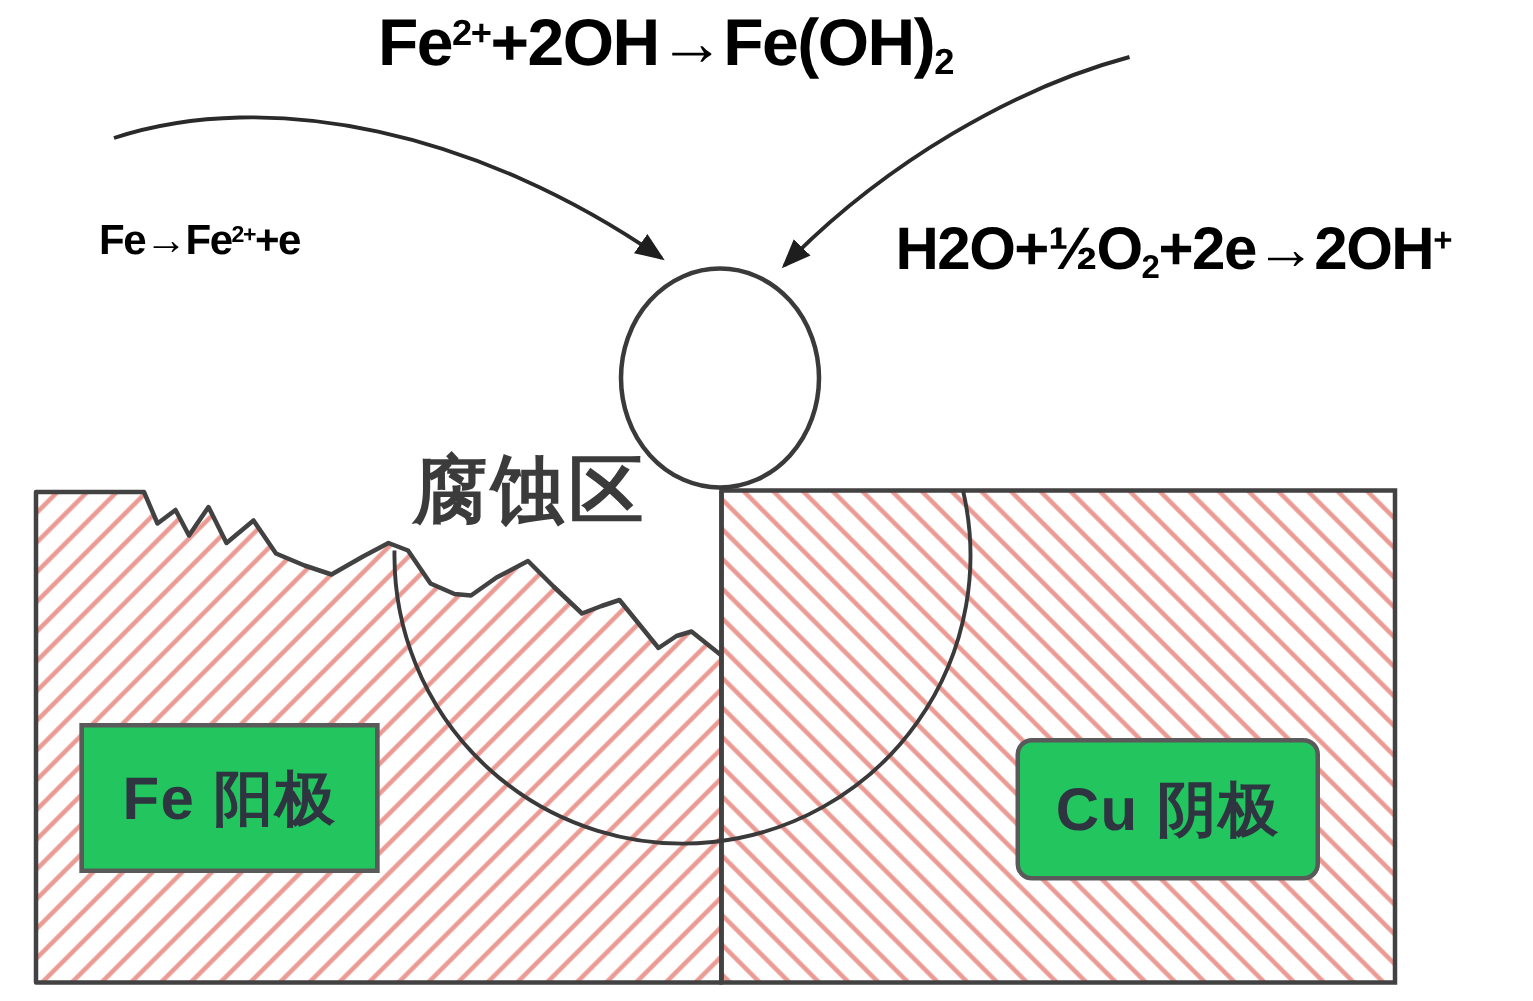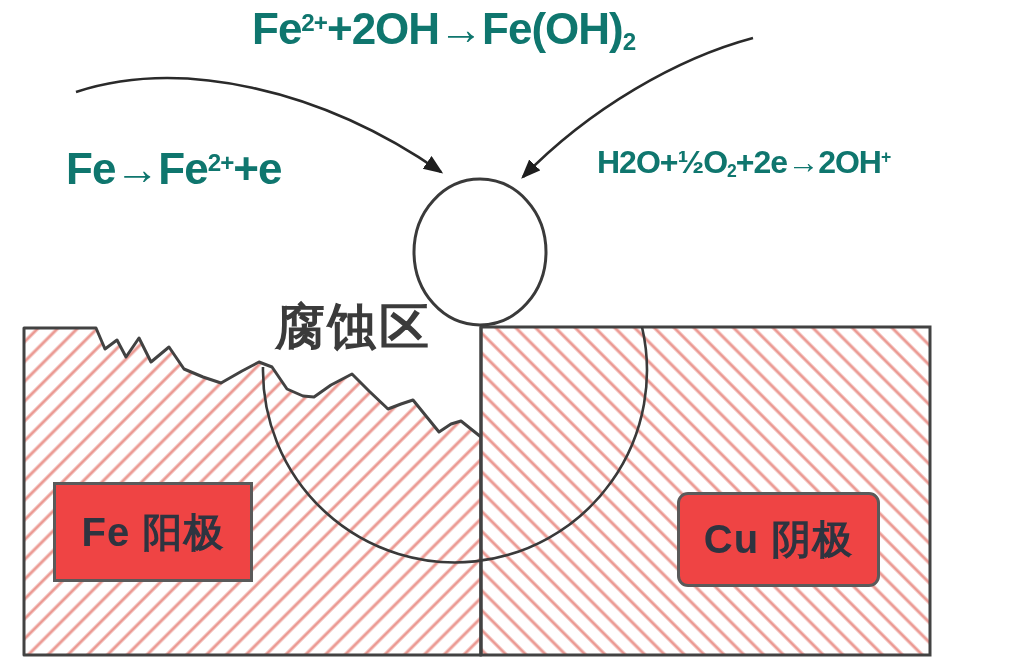--- a/index.html
+++ b/index.html
@@ -10,35 +10,35 @@
     overflow:hidden;
     font-family:"Liberation Sans", sans-serif;
     color:#2e3440;
   }
   #diagram-svg{position:absolute;left:0;top:0;width:1022px;height:667px;}
   .eq{
     position:absolute;
     font-weight:600;
     letter-spacing:-1px;
     white-space:nowrap;
-    color:#0f766e;
+    color:#000000;
   }
   .eq .sup{font-size:0.55em;position:relative;top:-0.55em;font-weight:700;}
   .eq .sub{font-size:0.55em;position:relative;top:0.25em;font-weight:700;}
   #eq-top{left:252px;top:4px;font-size:44px;}
-  #eq-left{left:66px;top:144px;font-size:44px;}
-  #eq-right{left:597px;top:144px;font-size:32px;}
+  #eq-left{left:66px;top:144px;font-size:28px;}
+  #eq-right{left:597px;top:144px;font-size:40px;}
   #corrosion-label{
     position:absolute;left:264px;top:294px;
     font-size:50px;font-weight:600;color:#3b3b3b;
     letter-spacing:2px;white-space:nowrap;margin-left:11px;
   }
   .electrode-box{
     position:absolute;
-    background:#ef4444;
+    background:#22c55e;
     border:3px solid #5a5a5a;
     display:flex;align-items:center;justify-content:center;
     font-size:40px;font-weight:600;color:#2e3440;
     letter-spacing:1px;white-space:nowrap;
     box-sizing:border-box;
   }
   #anode-box{left:53px;top:482px;width:200px;height:100px;}
   #cathode-box{left:677px;top:492px;width:203px;height:95px;border-radius:11px;}
 </style>
 </head>

